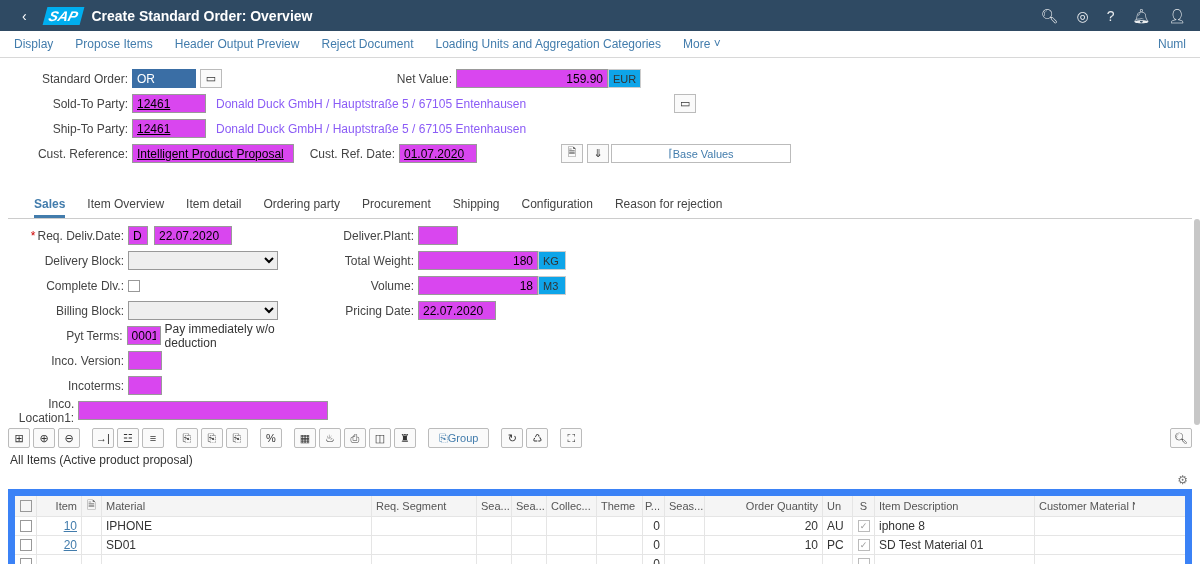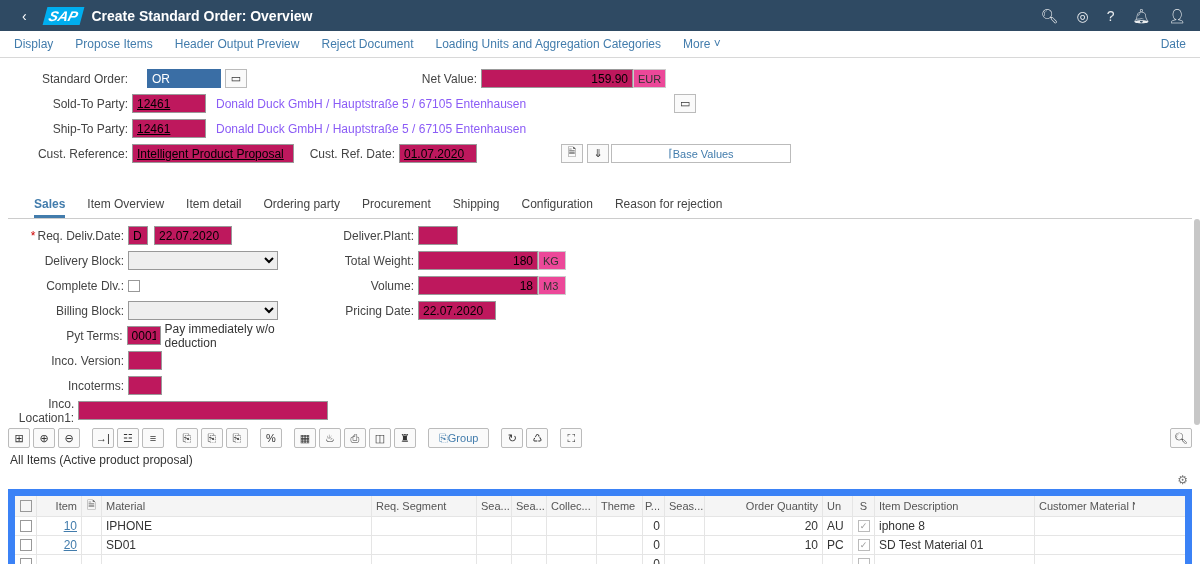--- a/index.html
+++ b/index.html
@@ -16,23 +16,23 @@
   
   .menubar { display:flex; padding:6px 14px; border-bottom:1px solid #d8d8d8; gap:22px; color:#427cac; font-size:12px;}
   .menubar .mi { cursor:pointer; }
   .menubar .exit { margin-left:auto; }
 
   
   .form { padding:10px 20px 4px 20px; }
   .row { display:flex; align-items:center; margin-bottom:4px; height:21px; }
   .lbl { width:112px; text-align:right; padding-right:4px; color:#444; font-size:12px;}
   .lbl.req::before { content:"*"; color:#c00; margin-right:2px;}
-  input.fld { border:1px solid #999; height:19px; padding:0 4px; font-size:12px; background:#be185d; }
+  input.fld { border:1px solid #999; height:19px; padding:0 4px; font-size:12px; background:#d946ef; }
   input.fld.sel { background:#3a6ea5; color:#fff; border-color:#3a6ea5;}
-  .unit { border:1px solid #ccc; height:19px; padding:2px 4px; font-size:11px; background:#ec4899; min-width:28px; display:inline-flex; align-items:center;}
+  .unit { border:1px solid #ccc; height:19px; padding:2px 4px; font-size:11px; background:#0ea5e9; min-width:28px; display:inline-flex; align-items:center;}
   .linktxt { color:#8b5cf6; margin-left:10px; }
   .rval { text-align:right; }
   .iconbtn { border:1px solid #bbb; background:#fafafa; height:19px; min-width:22px; display:inline-flex; align-items:center; justify-content:center; font-size:11px; cursor:pointer; margin-left:4px;}
   .basev { border:1px solid #bbb; height:19px; width:180px; display:inline-flex; align-items:center; justify-content:center; cursor:pointer; color:#427cac; margin-left:2px; font-size:11px;}
   .chk { width:12px; height:12px; border:1px solid #999; display:inline-block; }
 
   
   .tabs { border-bottom:1px solid #ccc; margin:21px 8px 0 8px; display:flex; gap:22px; padding:0 26px;}
   .tab { padding:4px 0; cursor:pointer; color:#444; }
   .tab.active { color:#427cac; border-bottom:3px solid #427cac; font-weight:bold; }
@@ -98,27 +98,27 @@
   </div>
 </div>
 
 <div class="menubar">
   <span class="mi">Display</span>
   <span class="mi">Propose Items</span>
   <span class="mi">Header Output Preview</span>
   <span class="mi">Reject Document</span>
   <span class="mi">Loading Units and Aggregation Categories</span>
   <span class="mi"><span>More</span> <span>˅</span></span>
-  <span class="mi exit">Date</span>
+  <span class="mi exit">Numl</span>
 </div>
 
 <div class="form">
   <div class="row">
     <span class="lbl">Standard Order:</span>
-    <input class="fld sel" style="width: 74px; margin-left: 15px;" value="OR">
+    <input class="fld sel" style="width: 64px;" value="OR">
     <span class="iconbtn">▭</span>
     <span class="lbl" style="width:234px">Net Value:</span>
     <input class="fld rval" style="width: 152px;" readonly="" value="159.90">
     <span class="unit">EUR</span>
   </div>
   <div class="row">
     <span class="lbl">Sold-To Party:</span>
     <input class="fld" style="width: 74px; text-decoration: underline;" value="12461">
     <span class="linktxt">Donald Duck GmbH / Hauptstraße 5 / 67105 Entenhausen</span>
     <span class="iconbtn" style="margin-left:148px">▭</span>

